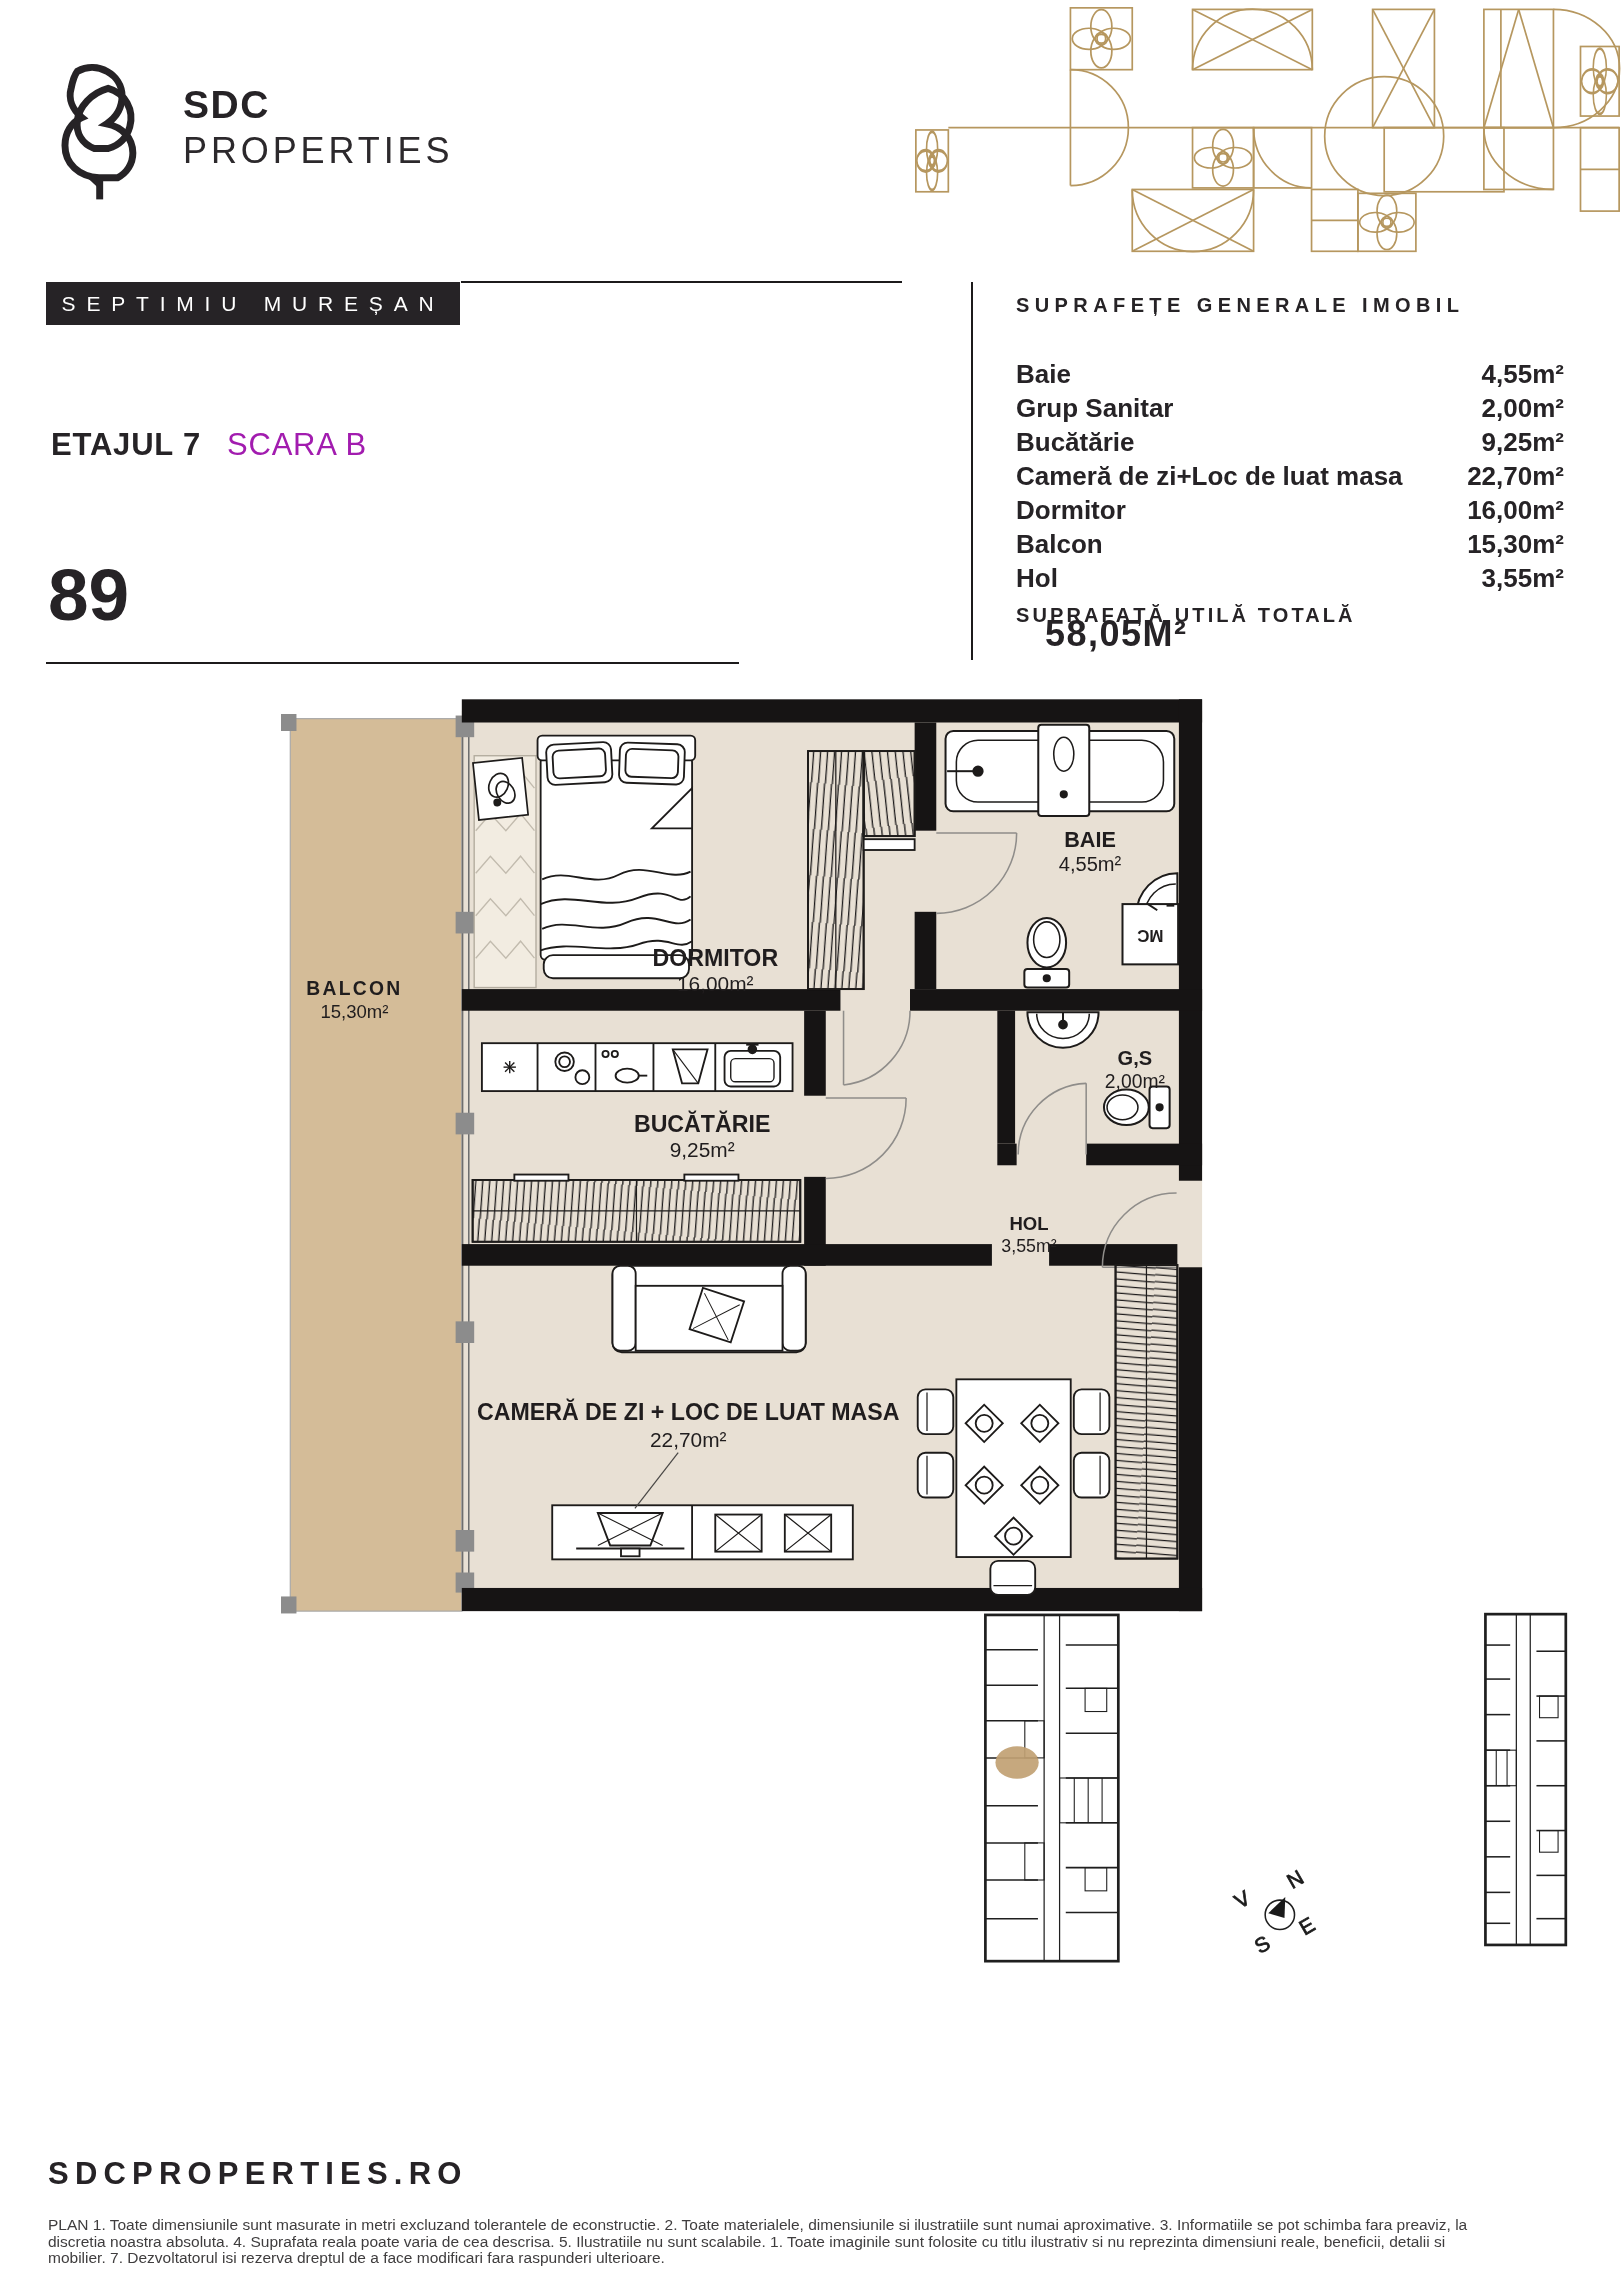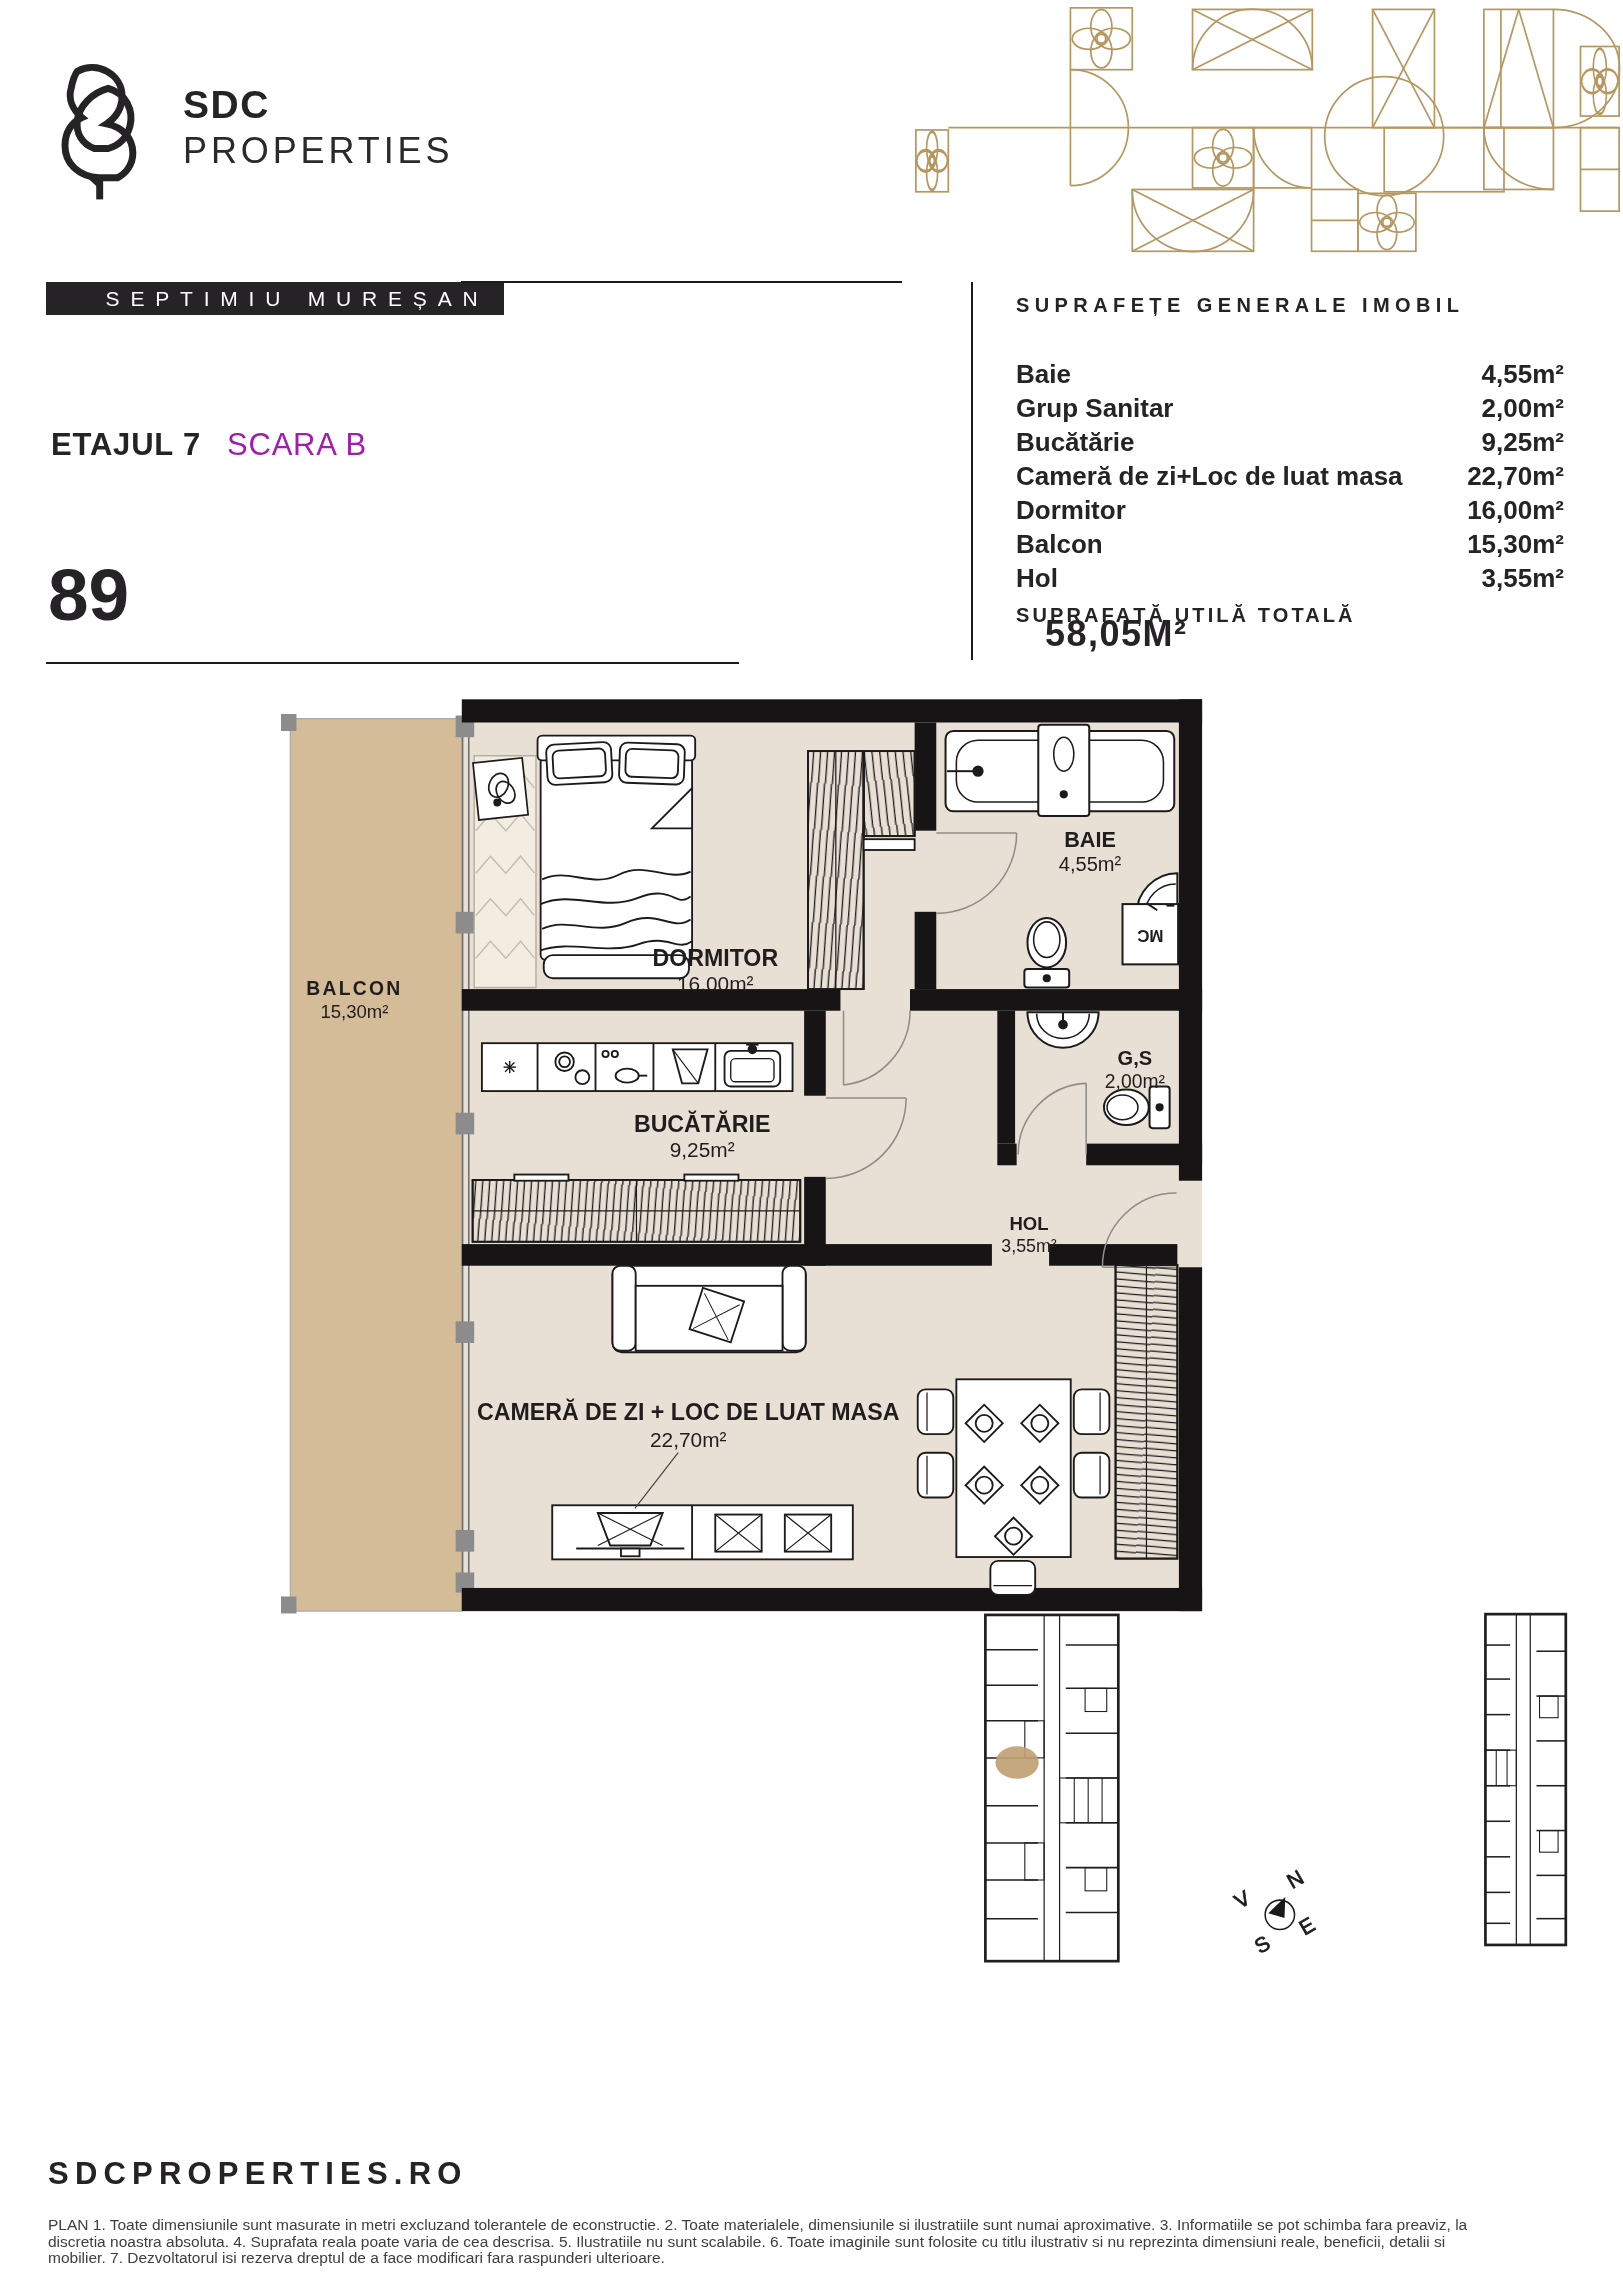--- a/index.html
+++ b/index.html
@@ -3,21 +3,21 @@
 <meta charset="utf-8">
 <style>
   html,body{margin:0;padding:0;background:#fff;}
   .page{position:relative;width:1623px;height:2295px;background:#fff;overflow:hidden;
         font-family:"Liberation Sans",sans-serif;color:#231f20;text-decoration:underline;}
   .abs{position:absolute;}
   
   .brand-top{left:183px;top:83px;font-size:39px;font-weight:700;letter-spacing:1.5px;color:#262326;}
   .brand-bottom{left:183px;top:130px;font-size:36px;font-weight:300;letter-spacing:3.9px;color:#2c292c;}
   
-  .badge{left:46px;top:282px;width:414px;height:33px;background:#262326;display:flex;align-items:center;justify-content:center;padding-left:44px;}
+  .badge{left:46px;top:282px;width:414px;height:43px;background:#262326;display:flex;align-items:center;justify-content:center;}
   .badge span{color:#fff;font-size:21px;font-weight:500;letter-spacing:10.8px;white-space:nowrap;}
   .topline{left:461px;top:281px;width:441px;height:2.3px;background:#1c1a1b;}
   .vdivider{left:971px;top:282px;width:2.3px;height:378px;background:#1c1a1b;}
   
   .floorline{left:51px;top:427px;font-size:31px;letter-spacing:0.8px;color:#262326;white-space:nowrap;}
   .floorline .b{font-weight:700;}
   .floorline .l{font-weight:300;margin-left:26px;color:#a21caf;}
   .apt{left:49px;top:485px;font-size:49px;font-weight:300;letter-spacing:3.1px;color:#2b282b;}
   .aptnum{left:48px;top:553px;font-size:73px;font-weight:700;color:#262326;}
   .hrule{left:46px;top:662px;width:693px;height:2.3px;background:#1c1a1b;}
@@ -479,18 +479,18 @@
       <text x="1672" y="360" font-size="27" fill="#1a1a1a" transform="rotate(-30 1672 360)">N</text>
       <text x="1604" y="386" font-size="27" fill="#1a1a1a" transform="rotate(-30 1604 386)">V</text>
       <text x="1688" y="420" font-size="27" fill="#1a1a1a" transform="rotate(-30 1688 420)">E</text>
       <text x="1630" y="444" font-size="27" fill="#1a1a1a" transform="rotate(-30 1630 444)">S</text>
     </g>
   </svg>
 
   <div class="abs site">SDCPROPERTIES.RO</div>
   <div class="abs disc">
     <div>PLAN 1. Toate dimensiunile sunt masurate in metri excluzand tolerantele de econstructie. 2. Toate materialele, dimensiunile si ilustratiile sunt numai aproximative. 3. Informatiile se pot schimba fara preaviz, la</div>
-    <div>discretia noastra absoluta. 4. Suprafata reala poate varia de cea descrisa. 5. Ilustratiile nu sunt scalabile. 6. Toate imaginile sunt folosite cu titlu ilustrativ si nu reprezinta dimensiuni reale, beneficii, detalii si</div>
+    <div>discretia noastra absoluta. 4. Suprafata reala poate varia de cea descrisa. 5. Ilustratiile nu sunt scalabile. 1. Toate imaginile sunt folosite cu titlu ilustrativ si nu reprezinta dimensiuni reale, beneficii, detalii si</div>
     <div>mobilier. 7. Dezvoltatorul isi rezerva dreptul de a face modificari fara raspunderi ulterioare.</div>
   </div>
 
 </div>
 
 
 </body></html>

